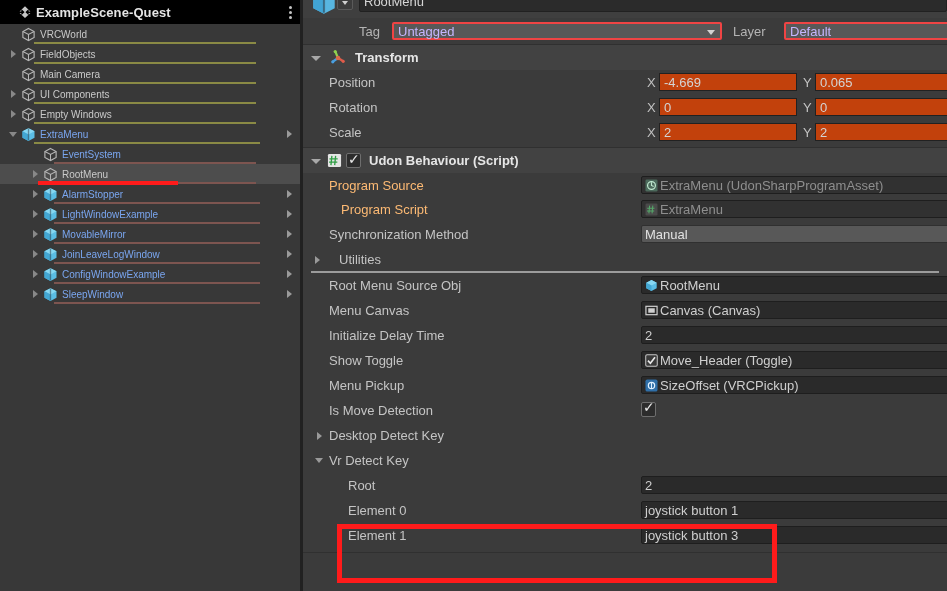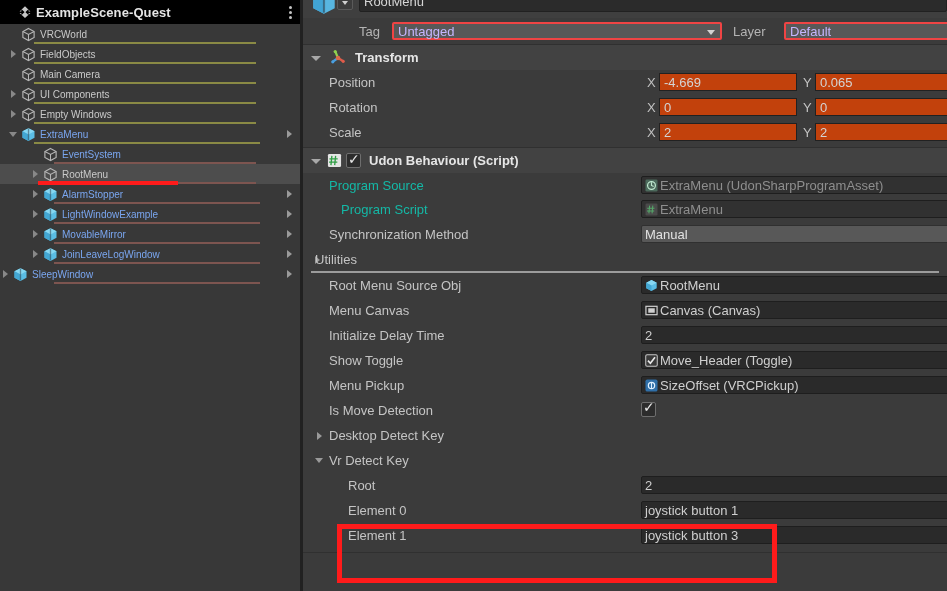--- a/index.html
+++ b/index.html
@@ -147,21 +147,21 @@
     content: "✓"; position: absolute; left: 1px; top: -3px;
     font-size: 14px; color: #e8e8e8; font-family: "DejaVu Sans", sans-serif;
   }
 
   .prow {
     position: relative; height: 25px; display: flex; align-items: center;
   }
   .prow .pname {
     font-size: 13px; color: #c4c4c4; position: absolute; left: 26px;
   }
-  .prow .pname.dim { color: #14b8a6; }
+  .prow .pname.dim { color: #fdba74; }
   .prow .pname.indent { left: 38px; }
   .prow .pfold {
     position: absolute; left: 14px; top: 9px;
   }
   .prow .pfold.right {
     border-left: 5px solid #9a9a9a; border-top: 4px solid transparent;
     border-bottom: 4px solid transparent;
   }
   .prow .pfold.down {
     top: 10px; left: 12px;
@@ -343,21 +343,33 @@
           <span class="cube"><svg viewBox="0 0 16 16" width="15" height="15">
               <path d="M8 1.2 L14.4 4.6 L14.4 11.4 L8 14.8 L1.6 11.4 L1.6 4.6 Z" fill="#5bbde4"></path>
               <path d="M8 1.2 L14.4 4.6 L8 8 L1.6 4.6 Z" fill="#86d7f2"></path>
               <path d="M8 8 L8 14.8 L1.6 11.4 L1.6 4.6 Z" fill="#43a7d3"></path>
               <rect x="7.3" y="1.6" width="1.4" height="12.6" fill="#2b3740" opacity="0.5"></rect>
             </svg></span>
           <span class="glabel">JoinLeaveLogWindow</span>
           <span class="underline" style="background: rgb(125, 85, 80); left: 54px; right: 40px;"></span>
           <span class="arrowr"></span>
         </div>
-        <div class="hrow prefab" style="">
+        <div class="hrow prefab" style="padding-left: 30px;">
+          <span class="tw right"></span>
+          <span class="cube"><svg viewBox="0 0 16 16" width="15" height="15">
+              <path d="M8 1.2 L14.4 4.6 L14.4 11.4 L8 14.8 L1.6 11.4 L1.6 4.6 Z" fill="#5bbde4"></path>
+              <path d="M8 1.2 L14.4 4.6 L8 8 L1.6 4.6 Z" fill="#86d7f2"></path>
+              <path d="M8 8 L8 14.8 L1.6 11.4 L1.6 4.6 Z" fill="#43a7d3"></path>
+              <rect x="7.3" y="1.6" width="1.4" height="12.6" fill="#2b3740" opacity="0.5"></rect>
+            </svg></span>
+          <span class="glabel">ConfigWindowExample</span>
+          <span class="underline" style="background: rgb(125, 85, 80); left: 54px; right: 40px;"></span>
+          <span class="arrowr"></span>
+        </div>
+        <div class="hrow prefab" style="padding-left: 30px;">
           <span class="tw right"></span>
           <span class="cube"><svg viewBox="0 0 16 16" width="15" height="15">
               <path d="M8 1.2 L14.4 4.6 L14.4 11.4 L8 14.8 L1.6 11.4 L1.6 4.6 Z" fill="#5bbde4"></path>
               <path d="M8 1.2 L14.4 4.6 L8 8 L1.6 4.6 Z" fill="#86d7f2"></path>
               <path d="M8 8 L8 14.8 L1.6 11.4 L1.6 4.6 Z" fill="#43a7d3"></path>
               <rect x="7.3" y="1.6" width="1.4" height="12.6" fill="#2b3740" opacity="0.5"></rect>
             </svg></span>
           <span class="glabel">SleepWindow</span>
           <span class="underline" style="background: rgb(125, 85, 80); left: 54px; right: 40px;"></span>
           <span class="arrowr"></span>
@@ -474,21 +486,21 @@
       </span>
     </div>
 
     <div class="prow" style="height:25px;">
       <span class="pname">Synchronization Method</span>
       <span class="objfield flat" style="top:3px;">Manual</span>
     </div>
 
     <div class="prow" style="height:24px;">
       <span class="pfold right" style="left:12px;"></span>
-      <span class="pname" style="left:12px;">Utilities</span>
+      <span class="pname" style="left:36px;">Utilities</span>
     </div>
 
     <div class="hr-light"></div>
 
     <div id="prop-rows">
         <div class="prow">
           <span class="pname">Root Menu Source Obj</span>
           <span class="objfield" style="top:3px;">
             <span class="mini"><svg viewBox="0 0 14 14" width="13" height="13">
                 <path d="M7 1 L12.6 4 L12.6 10 L7 13 L1.4 10 L1.4 4 Z" fill="#5bbde4"></path>

